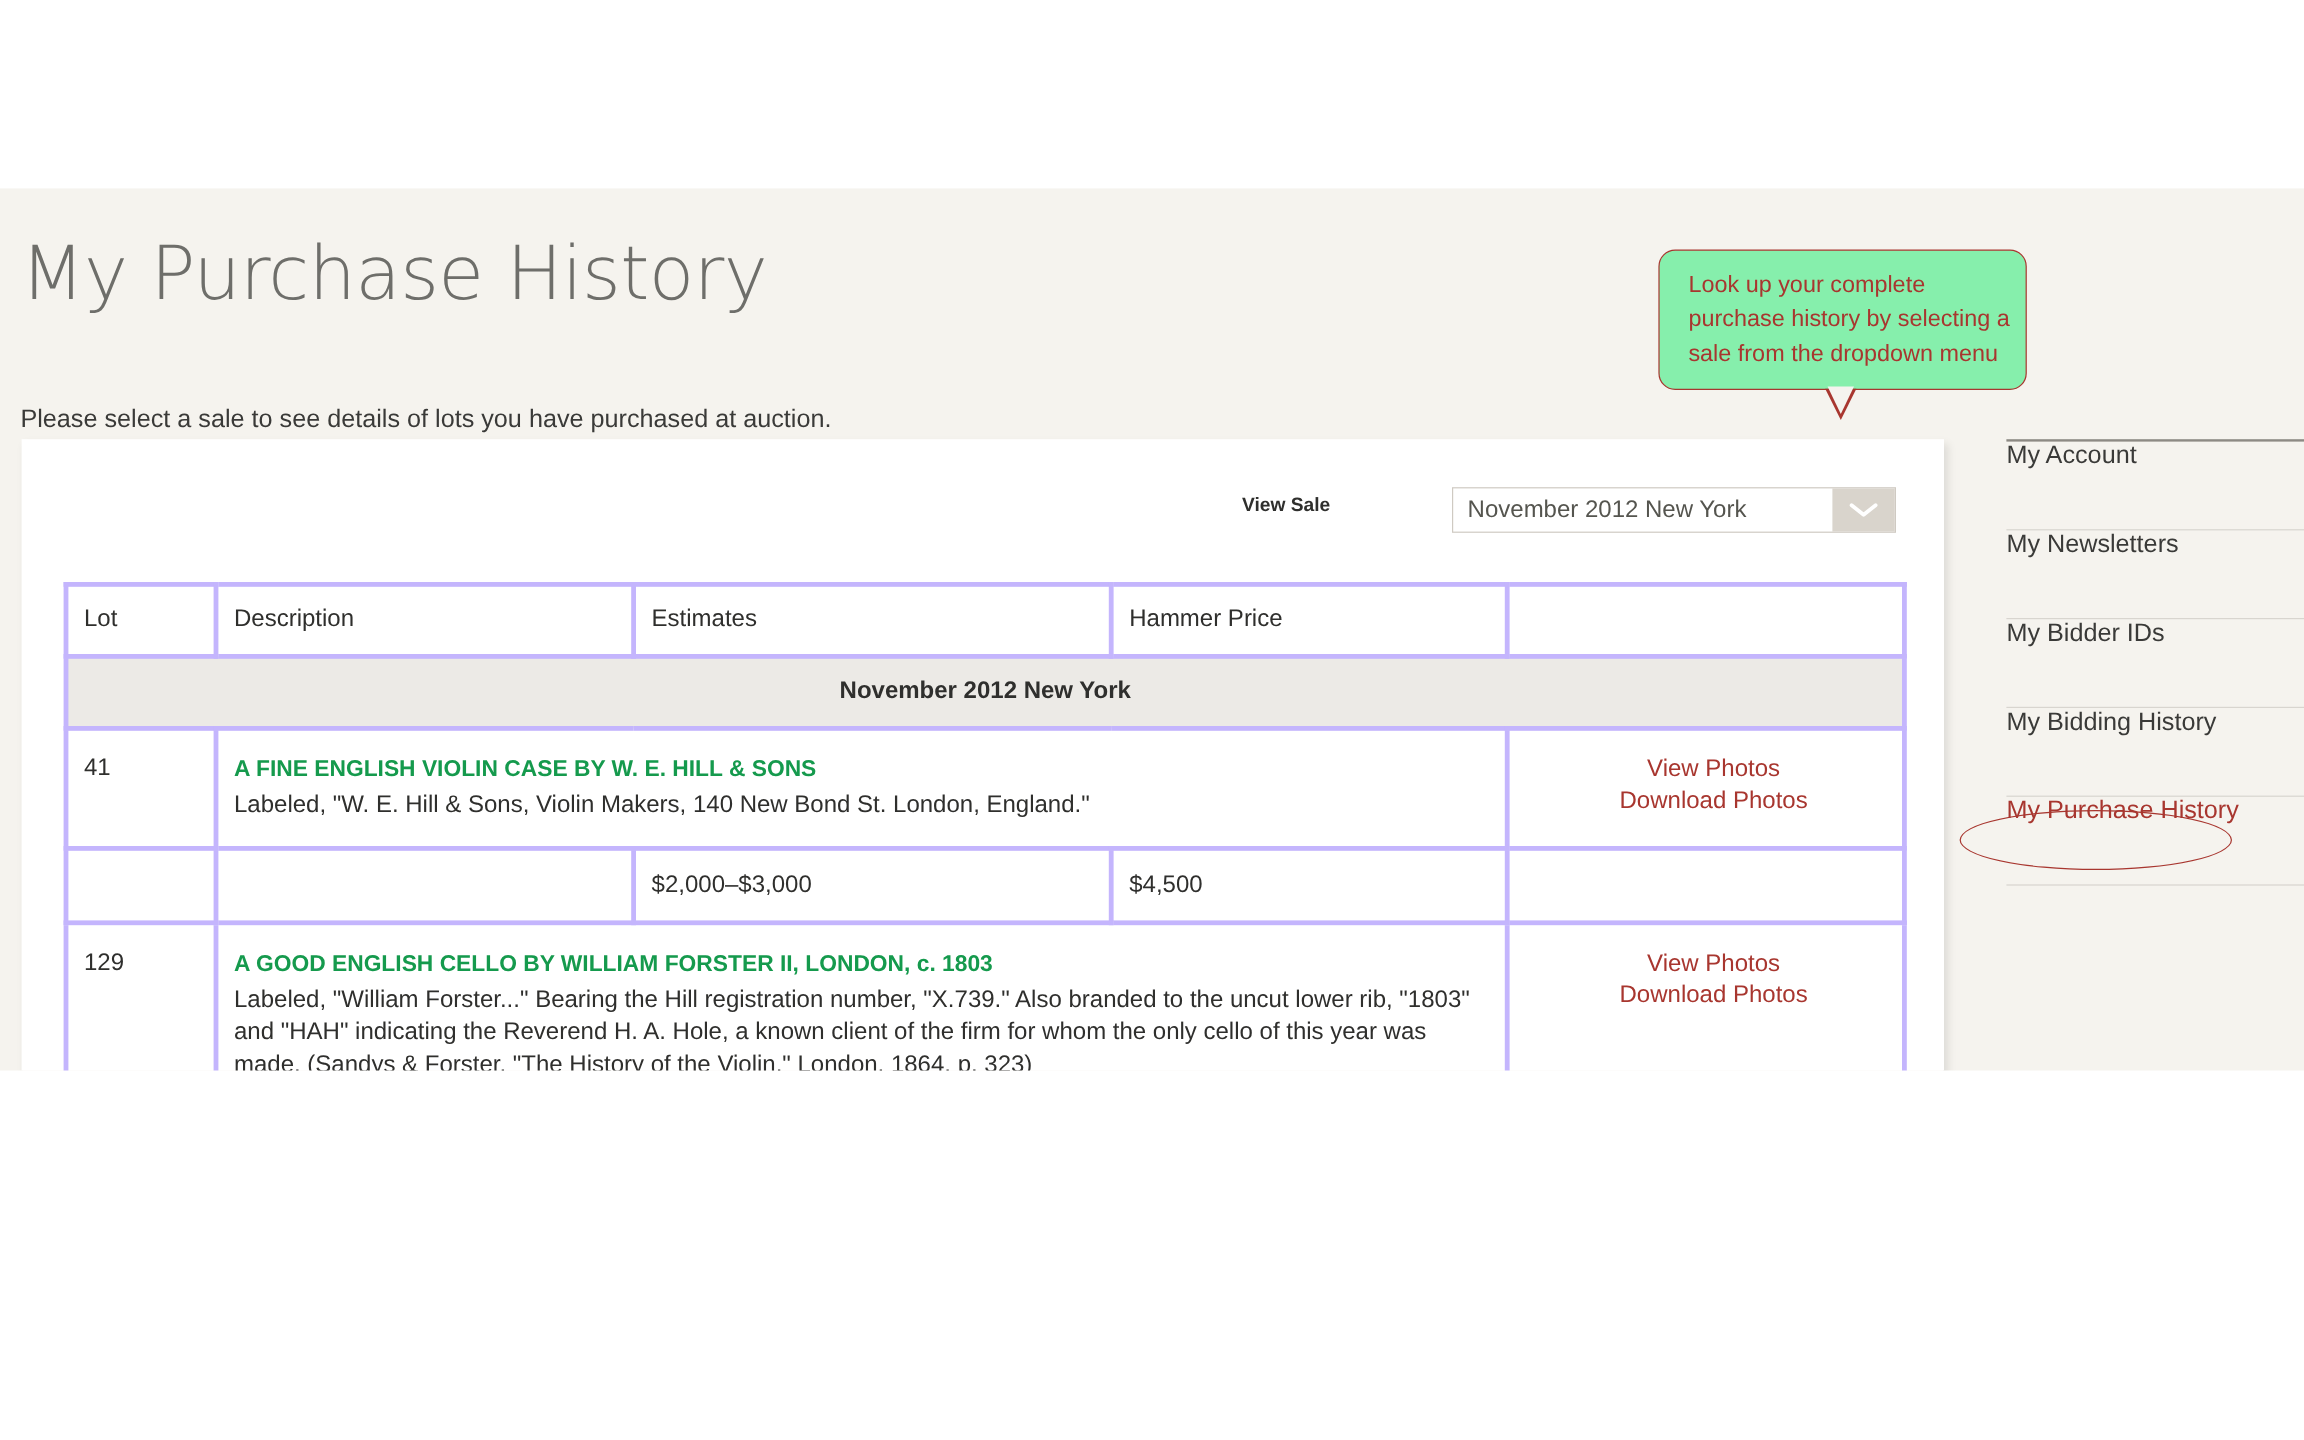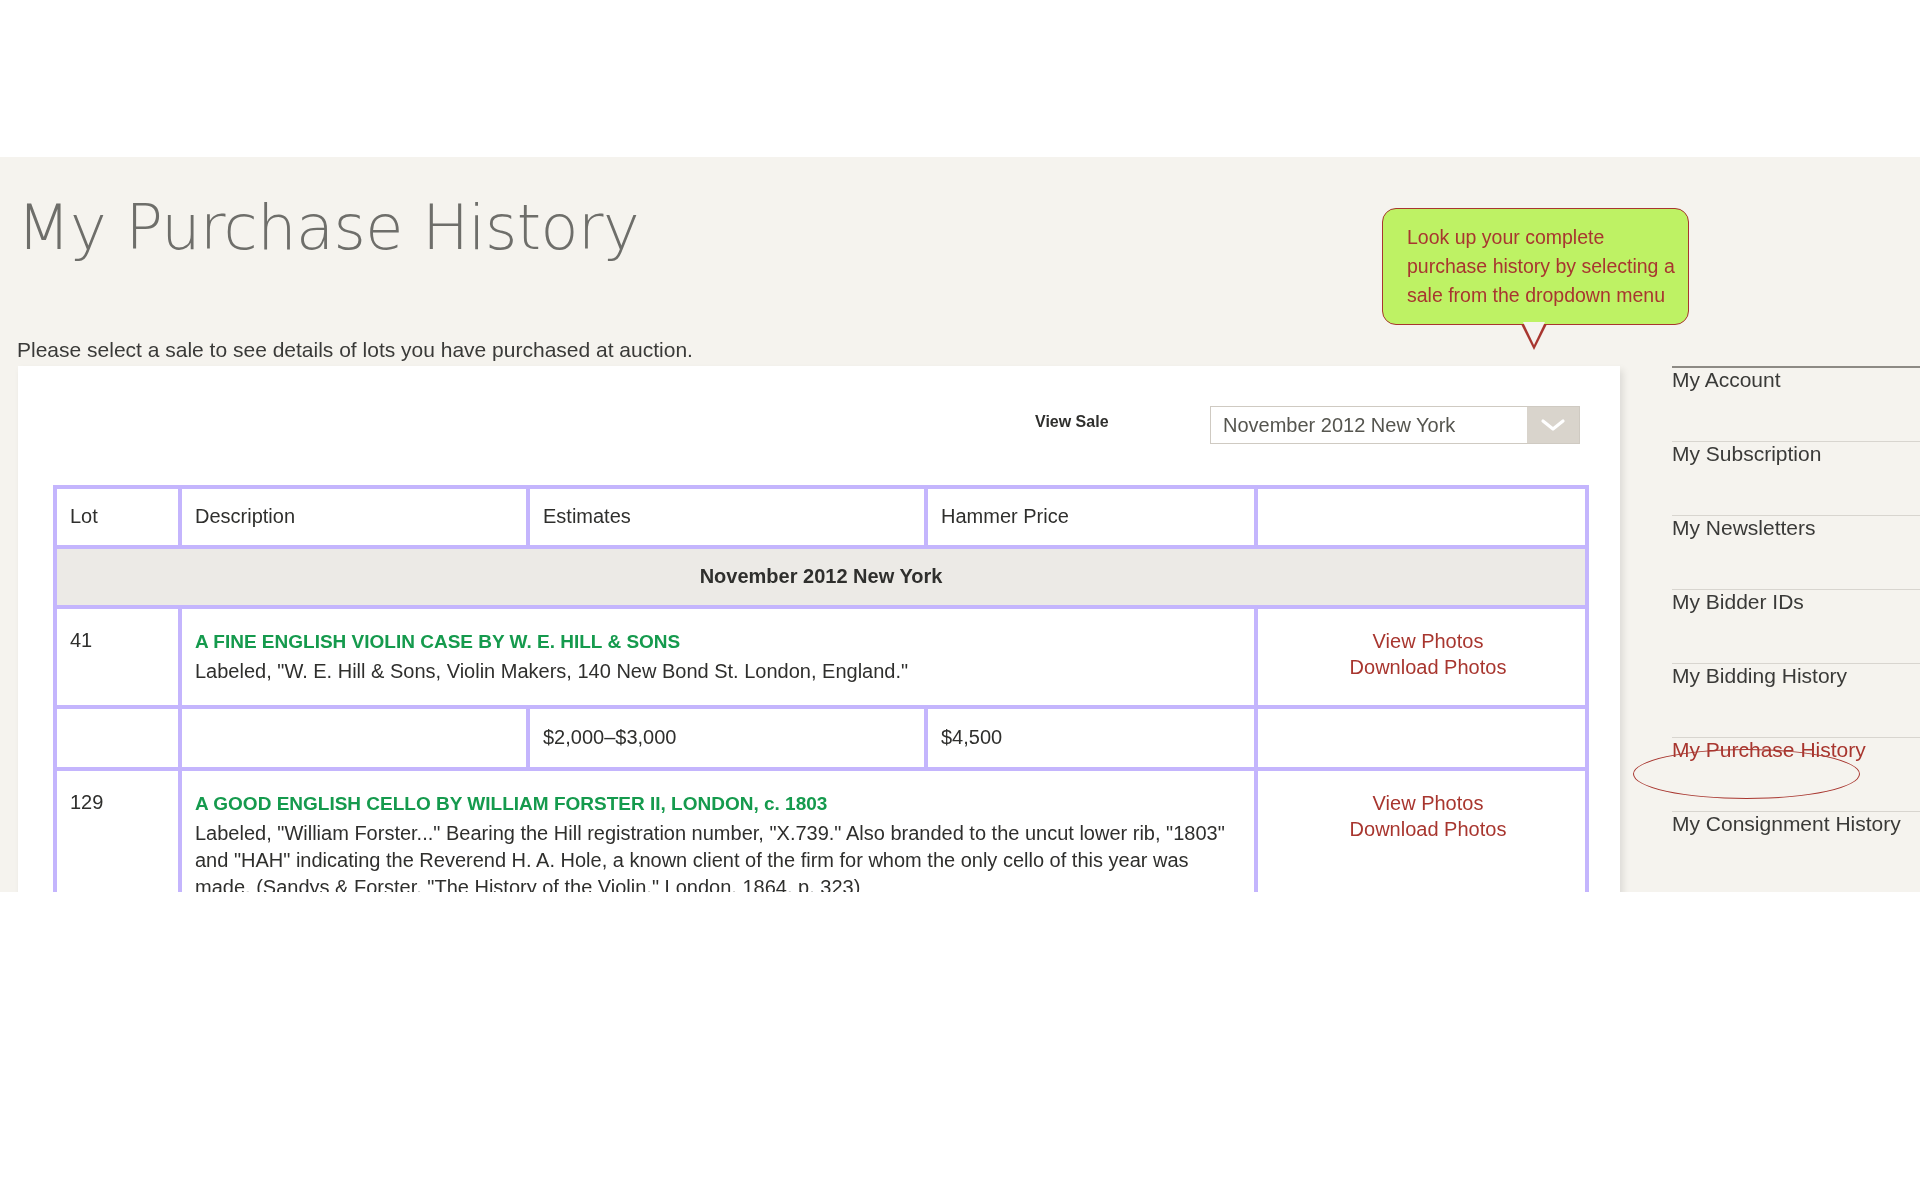--- a/index.html
+++ b/index.html
@@ -55,21 +55,21 @@
 
   
   .callout {
     position: absolute;
     left: 1382px;
     top: 208px;
     width: 307px;
     height: 117px;
     border: 1.6px solid #a8362f;
     border-radius: 14px;
-    background: #bef264;
+    background: #86efac;
   }
 
   .callout-text {
     position: absolute;
     left: 24px;
     top: 14px;
     width: 270px;
     font-size: 19.5px;
     line-height: 29px;
     color: #a8362f;
@@ -371,33 +371,27 @@
     </tbody>
   </table>
 
   <nav class="sidebar">
     <div class="sidebar-top-rule"></div>
 
     <div class="sidebar-item">
       <span class="label">My Account</span>
     </div>
     <div class="sidebar-item">
-      <span class="label">My Subscription</span>
-    </div>
-    <div class="sidebar-item">
       <span class="label">My Newsletters</span>
     </div>
     <div class="sidebar-item">
       <span class="label">My Bidder IDs</span>
     </div>
     <div class="sidebar-item">
       <span class="label">My Bidding History</span>
     </div>
     <div class="sidebar-item active">
       <span class="ellipse"></span>
       <span class="label">My Purchase History</span>
     </div>
-    <div class="sidebar-item" style="border-bottom:none;">
-      <span class="label">My Consignment History</span>
-    </div>
   </nav>
 
 </div>
 
 </body></html>

